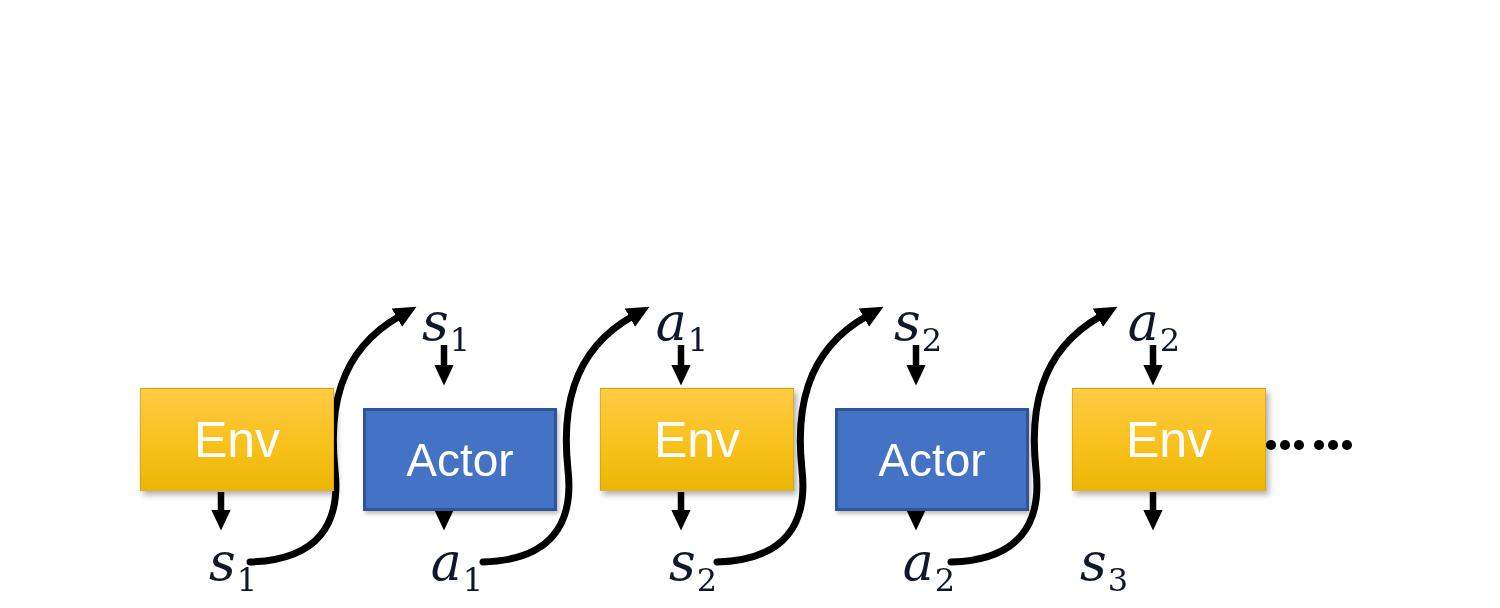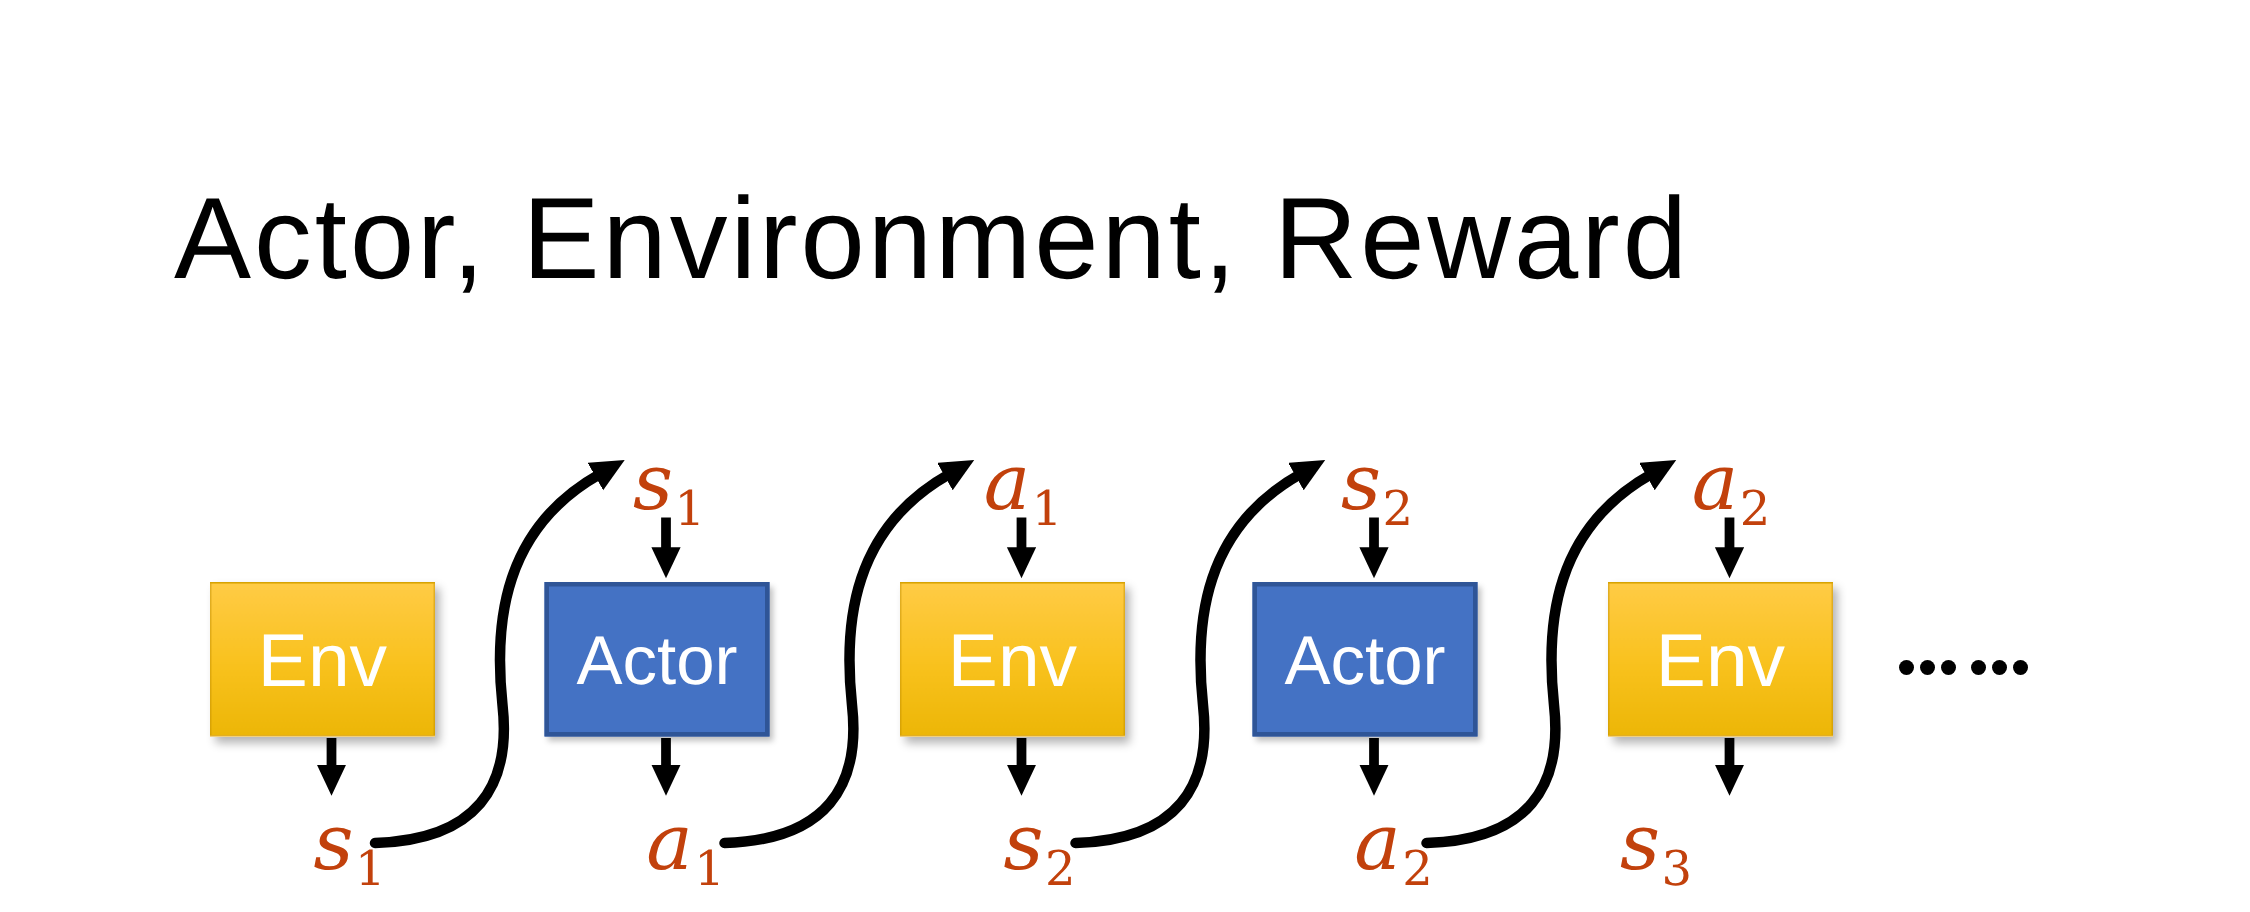--- a/index.html
+++ b/index.html
@@ -16,45 +16,46 @@
     font-size:77px;
     font-weight:400;
     letter-spacing:2px;
     color:#000;
     line-height:1;
     white-space:nowrap;
   }
   .box{
     position:absolute;
     top:388px;
-    width:150px;height:103px;
+    width:194px;height:103px;
     display:flex;align-items:center;justify-content:center;
     color:#fff;
     box-sizing:border-box;
   }
   .box.env{
     background:linear-gradient(180deg,#FFCB45 0%,#F8C11C 55%,#ECB607 100%);
     border:1px solid rgba(190,140,0,0.45);
     box-shadow:3px 4px 6px rgba(0,0,0,0.3);
     font-size:50px;
   }
   .box.actor{
     background:#4472C4;
     border:3px solid #2F5597;
     box-shadow:2px 3px 4px rgba(0,0,0,0.25);
     font-size:46px;
+    margin-top:20px;
   }
   .mlabel{
     position:absolute;
     transform:translateX(-50%);
     font-family:"DejaVu Serif","Liberation Serif",serif;
     font-style:italic;
     font-size:52px;
     line-height:1;
-    color:#c2410c;
+    color:#0f172a;
     white-space:nowrap;
   }
   .mlabel .sub{
     font-style:normal;
     font-size:32px;
     vertical-align:-11px;
     margin-left:1px;
   }
   .mlabel.top{top:296px;}
   .mlabel.bottom{top:536px;}
@@ -74,21 +75,20 @@
     background:#000;
     margin-right:4px;
   }
   .dots .dot.grp{margin-left:6px;}
 </style>
 </head>
 <body>
 
 <div id="slide">
 
-  <div class="title">Actor, Environment, Reward</div>
 
   <svg id="arrows" width="1500" height="608" viewBox="0 0 1500 608">
     <defs>
       <marker id="ah" markerWidth="4" markerHeight="4" refX="0.5" refY="1.5" orient="auto" markerUnits="strokeWidth">
         <path d="M0,0 L3.2,1.5 L0,3 Z" fill="#000"></path>
       </marker>
     </defs>
 
     <line x1="444" y1="345" x2="444" y2="368" stroke="#000" stroke-width="6.5" marker-end="url(#ah)"></line>
     <line x1="681" y1="345" x2="681" y2="368" stroke="#000" stroke-width="6.5" marker-end="url(#ah)"></line>

